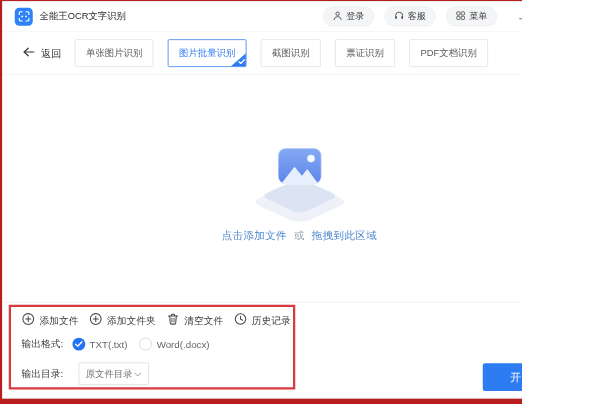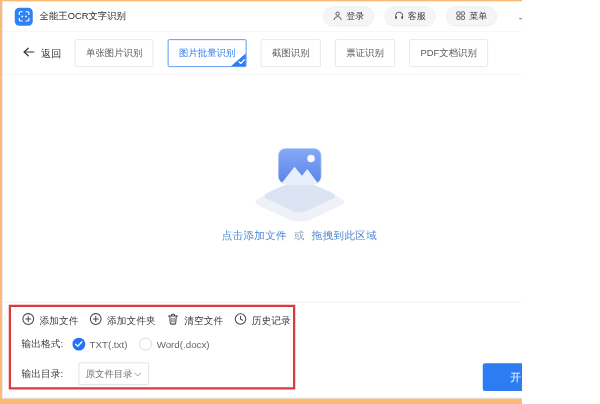--- a/index.html
+++ b/index.html
@@ -1,17 +1,17 @@
 <!DOCTYPE html>
 <html><head>
 <meta charset="utf-8">
 <style>
   * { box-sizing: border-box; margin: 0; padding: 0; }
   body { margin: 0; font-family: "Liberation Sans", "DejaVu Sans", sans-serif; }
-  .stage { position: relative; width: 522px; height: 404px; background: #fdba74; overflow: hidden; }
+  .stage { position: relative; width: 522px; height: 404px; background: #b91c1c; overflow: hidden; }
   .window {
     position: absolute; left: 2px; top: 1px; width: 793px; height: 530px;
     background: #fff; border: 1px solid #d9dce1;
     transform: scale(0.75); transform-origin: 0 0;
   }
 
   
   .titlebar { height: 40px; display: flex; align-items: center; padding: 0 20px 0 16px; border-bottom: 1px solid #f1f2f4; background: #fff; }
   .logo { width: 24px; height: 24px; border-radius: 6px; background: #2e82f7; display: flex; align-items: center; justify-content: center; flex: 0 0 auto; }
   .app-title { margin-left: 9px; font-size: 12.5px; color: #2a2a2a; }

